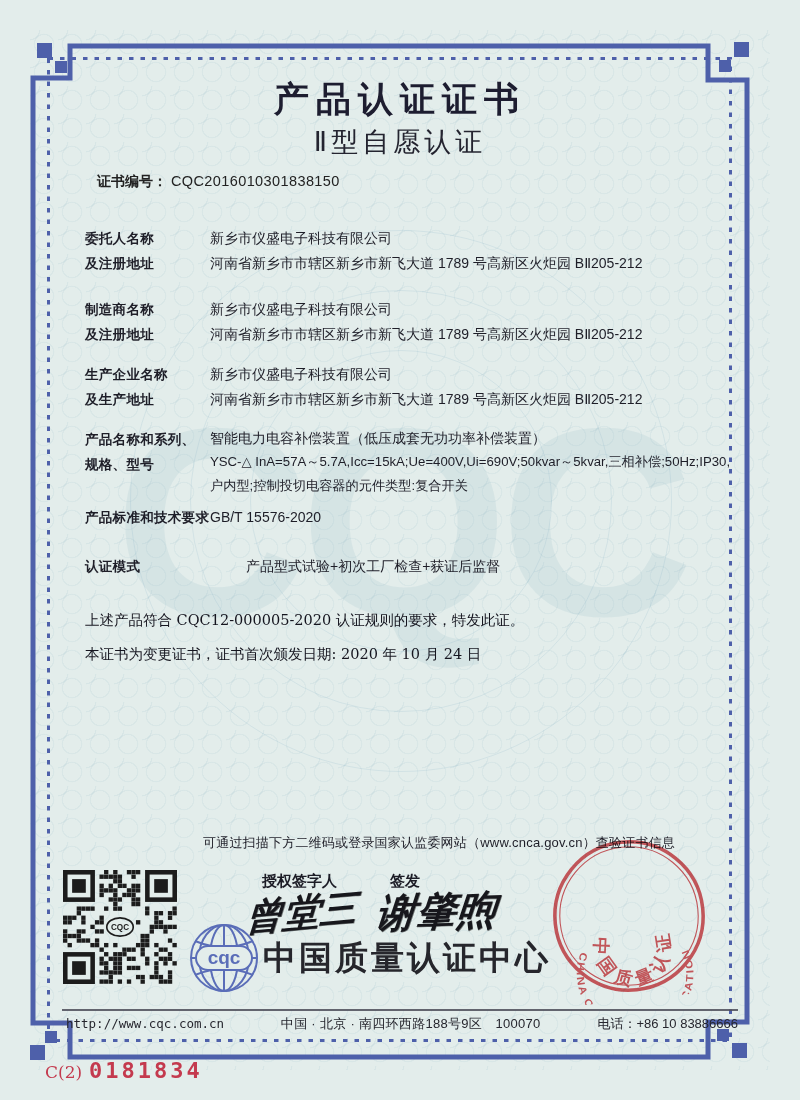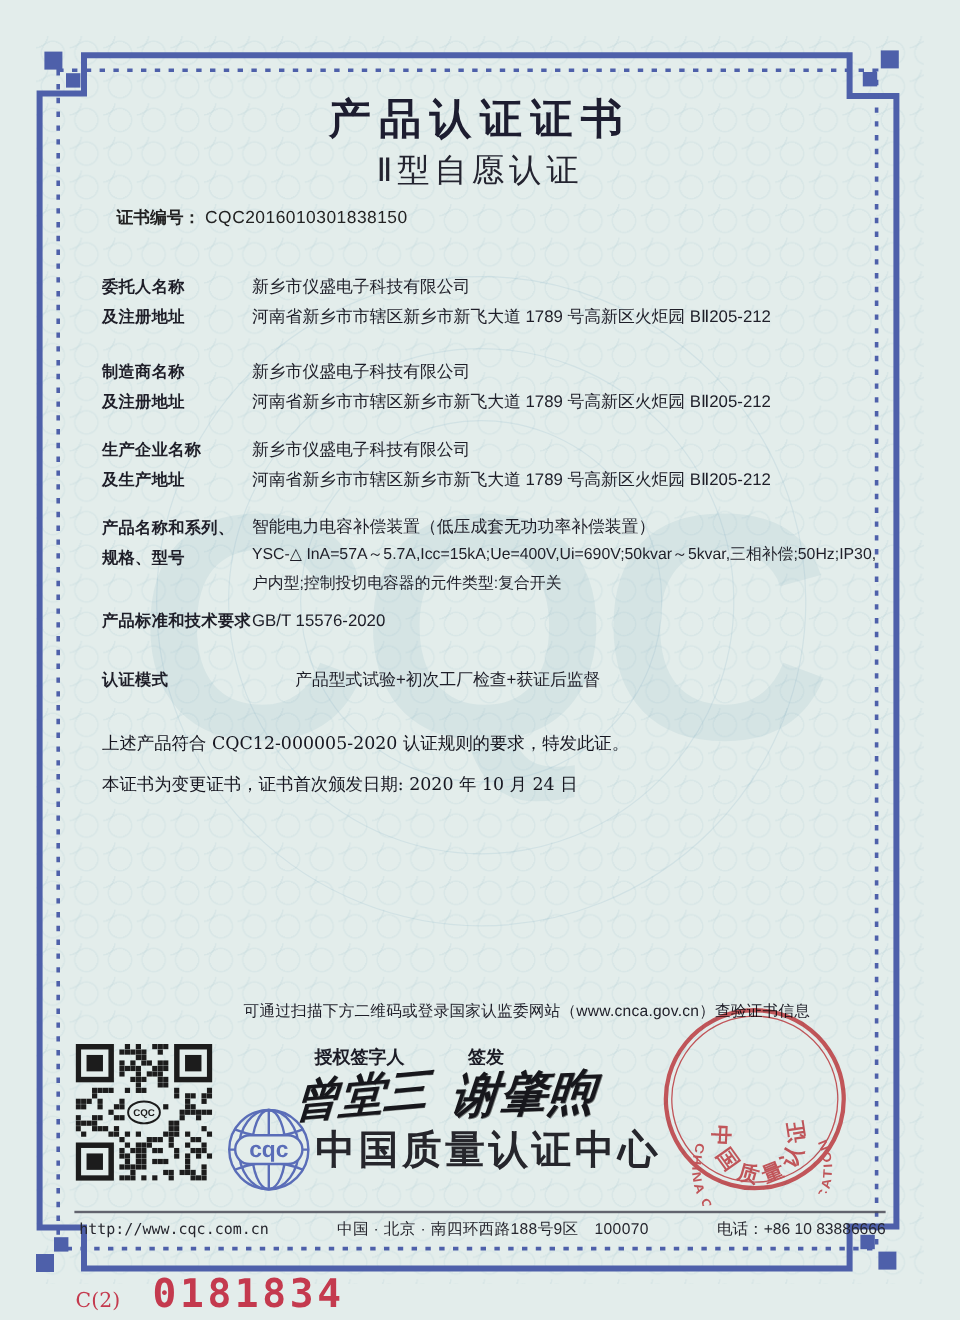--- a/index.html
+++ b/index.html
@@ -79,23 +79,23 @@
 
   .seal{position:absolute;left:545px;top:832px;width:168px;height:168px;z-index:3;
     opacity:.9;mix-blend-mode:multiply;transform:rotate(-6deg);}
 
   .footer-line{position:absolute;left:62px;top:1009px;width:676px;height:1.6px;background:#4b4b58;opacity:.85;}
   .footer{position:absolute;left:66px;top:1015px;width:672px;display:flex;justify-content:space-between;align-items:baseline;}
   .f-url{font-family:"DejaVu Sans Mono","Liberation Mono",monospace;font-size:12.5px;color:#26262e;}
   .f-addr{font-size:13px;color:#26262e;letter-spacing:.3px;}
   .f-phone{font-size:13px;color:#26262e;}
 
-  .serial{position:absolute;left:45px;top:1058px;display:flex;align-items:baseline;gap:27px;z-index:2;margin-left:18px;}
+  .serial{position:absolute;left:45px;top:1058px;display:flex;align-items:baseline;gap:7px;z-index:2;}
   .serial-prefix{font-family:"DejaVu Serif","Liberation Serif",serif;font-size:17px;color:#c43a4e;}
-  .serial-number{font-family:"DejaVu Sans Mono","Liberation Mono",monospace;font-size:33px;font-weight:bold;
+  .serial-number{font-family:"DejaVu Sans Mono","Liberation Mono",monospace;font-size:22px;font-weight:bold;
     letter-spacing:3px;color:#c43a4e;}
 </style>
 </head>
 <body>
 
 <div class="cert">
 
   <div class="guilloche"></div>
   <div class="wm-circle wm-c1"></div>
   <div class="wm-circle wm-c2"></div>

